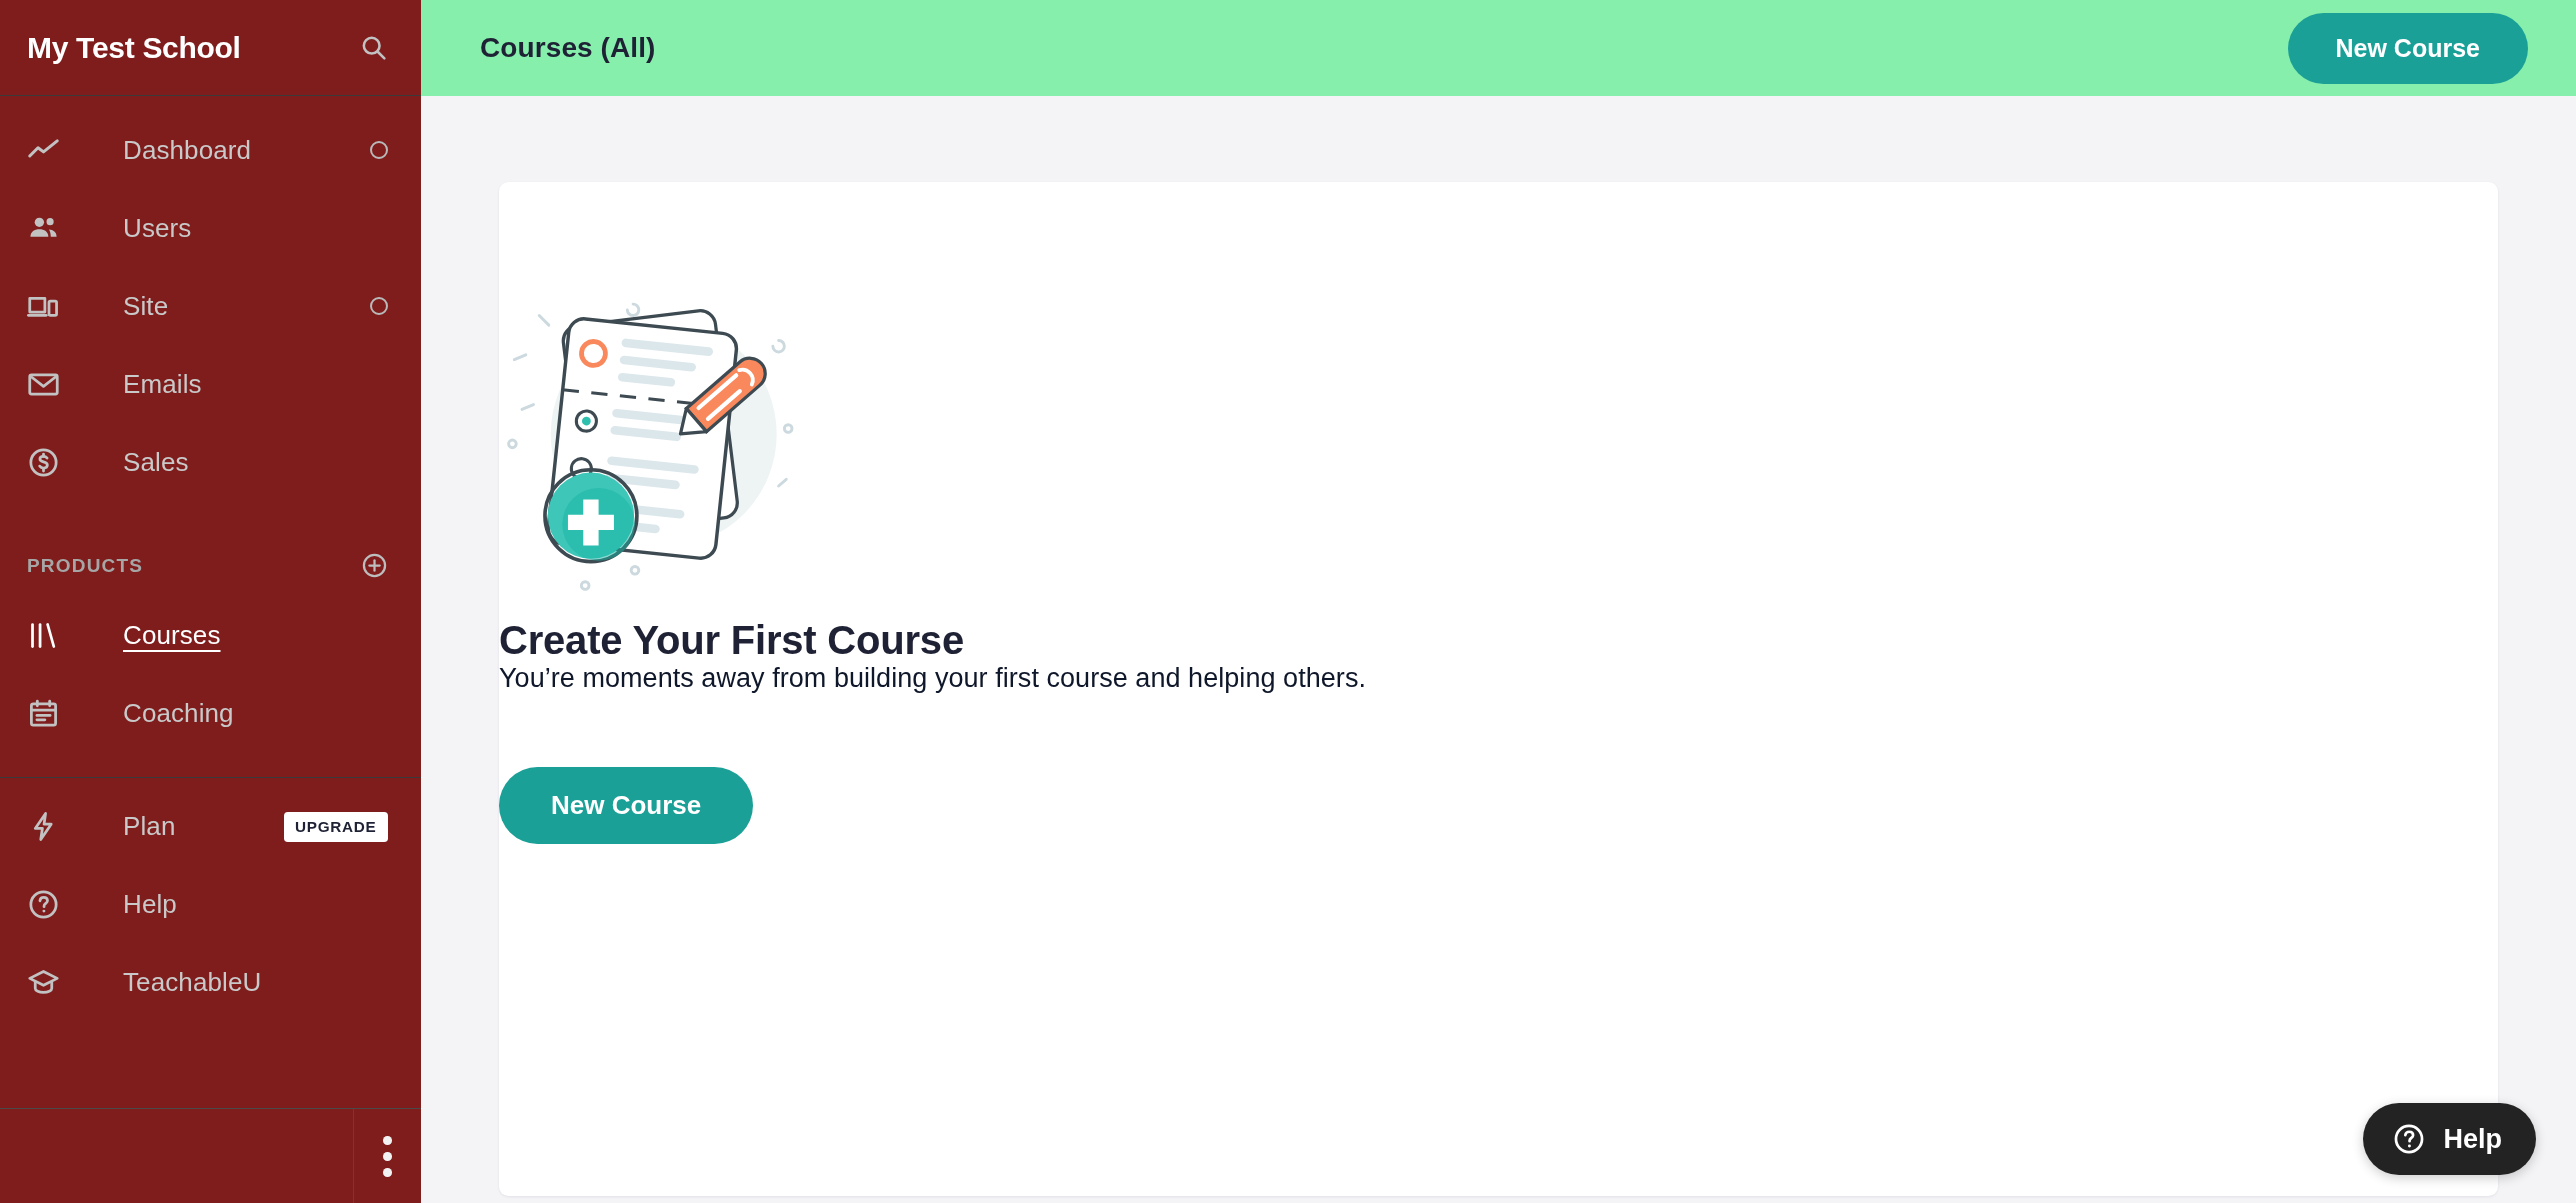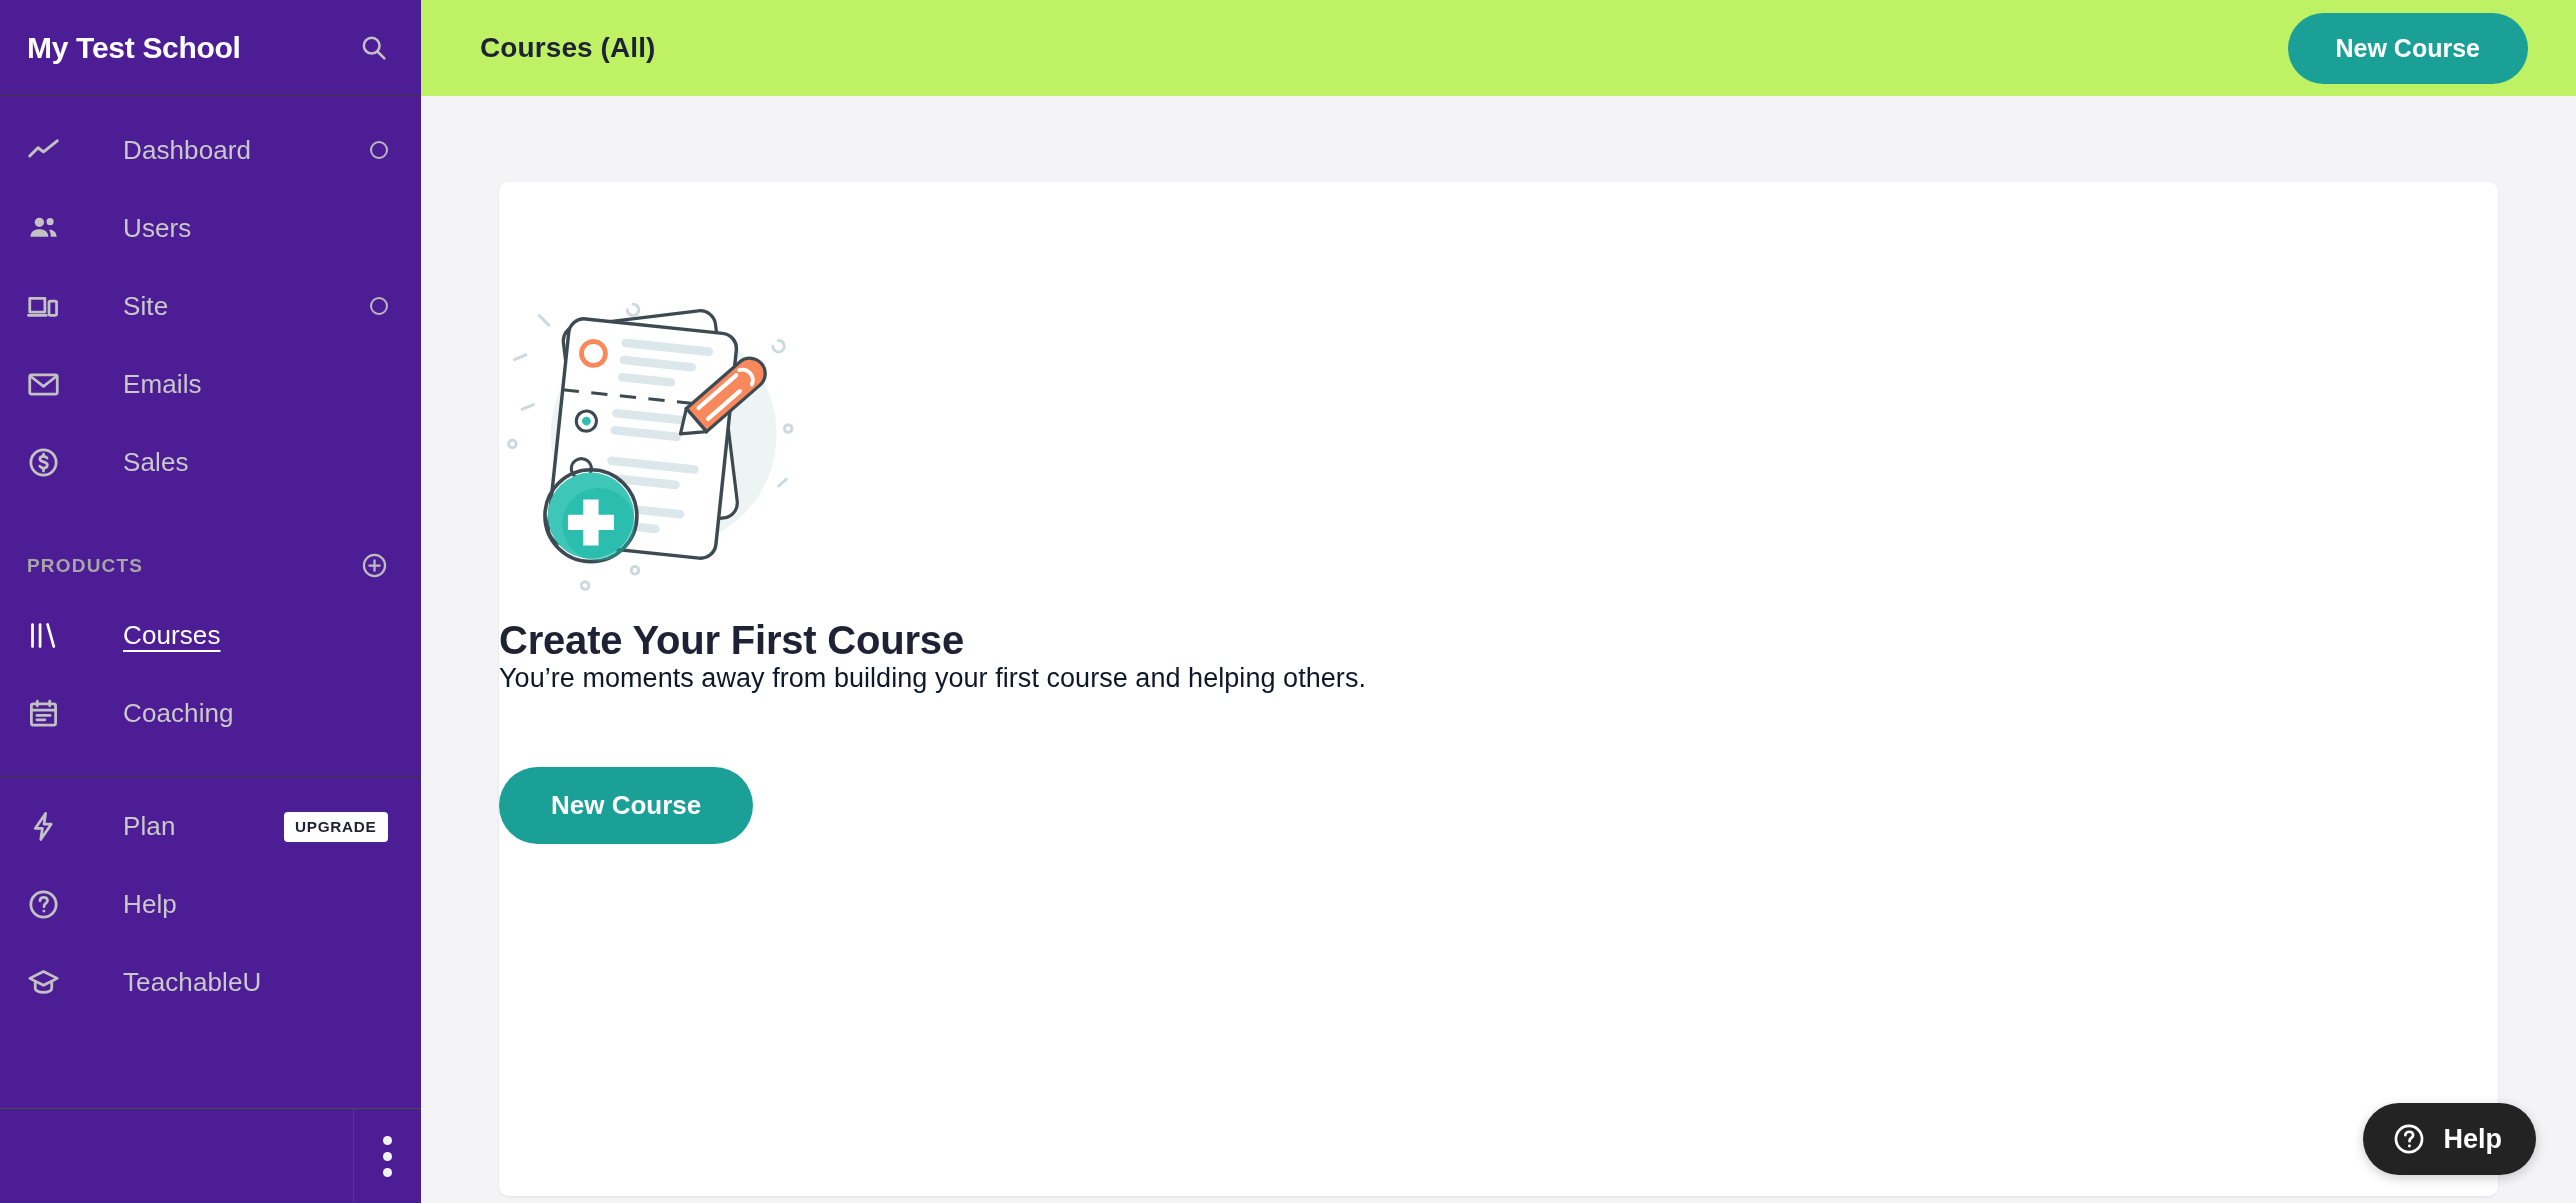--- a/index.html
+++ b/index.html
@@ -7,21 +7,21 @@
     width: 2576px; height: 1204px;
     background: #f4f4f7;
     font-family: "Liberation Sans", sans-serif;
     overflow: hidden;
   }
   .app { position: relative; width: 2576px; height: 1204px; display: flex; }
 
   
   .sidebar {
     width: 421px; height: 1204px;
-    background: #4c1d95;
+    background: #7f1d1d;
     flex: 0 0 421px;
     position: relative;
     display: flex; flex-direction: column;
   }
   .sb-header {
     height: 96px;
     display: flex; align-items: center; justify-content: space-between;
     padding: 0 33px 0 27px;
     border-bottom: 1px solid #3a3a3a;
   }
@@ -81,21 +81,21 @@
     width: 67px; flex: 0 0 67px;
     display: flex; align-items: center; justify-content: center;
     cursor: pointer;
   }
   .kebab { display: flex; flex-direction: column; gap: 7.7px; align-items: center; }
   .kebab span { width: 8.6px; height: 8.6px; border-radius: 50%; background: #f2f2f2; display: block; }
 
   
   .main { flex: 1 1 auto; height: 1204px; display: flex; flex-direction: column; min-width: 0; }
   .topbar {
-    height: 96px; flex: 0 0 96px; background: #bef264;
+    height: 96px; flex: 0 0 96px; background: #86efac;
     display: flex; align-items: center; justify-content: space-between;
     padding: 0 48px 0 59px;
   }
   .page-title { color: #1f2235; font-size: 28px; letter-spacing: 0.1px; }
   .btn-teal {
     background: #1ba098; color: #ffffff;
     border: none; border-radius: 956px;
     font-family: "Liberation Sans", sans-serif;
     font-size: 25px; font-weight: bold;
     padding: 21px 48px;

